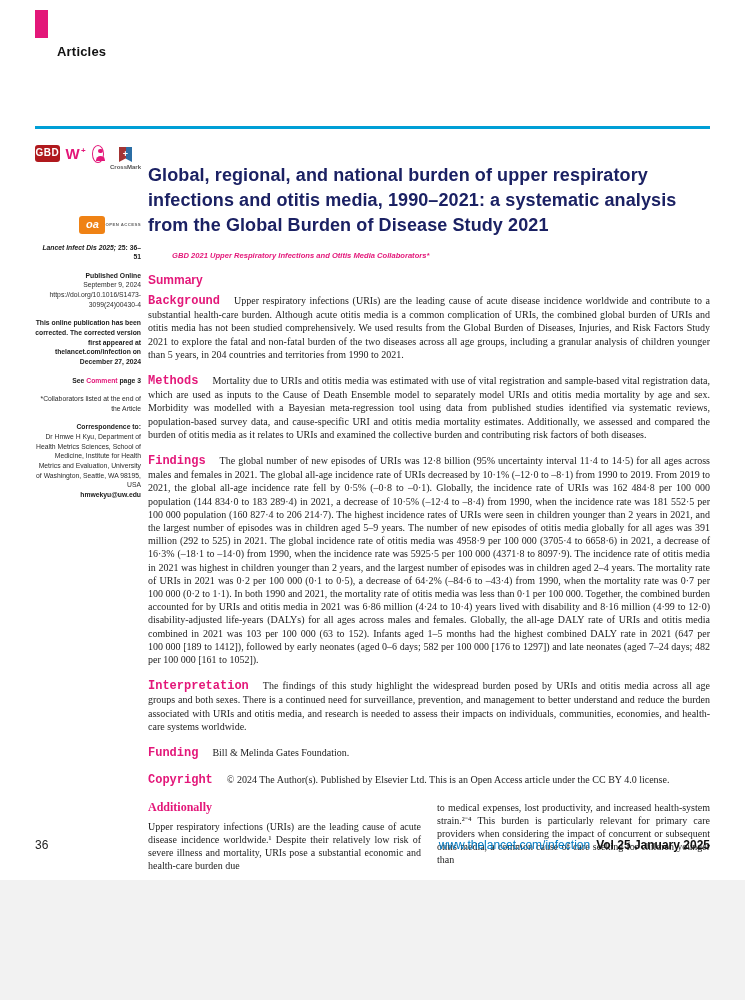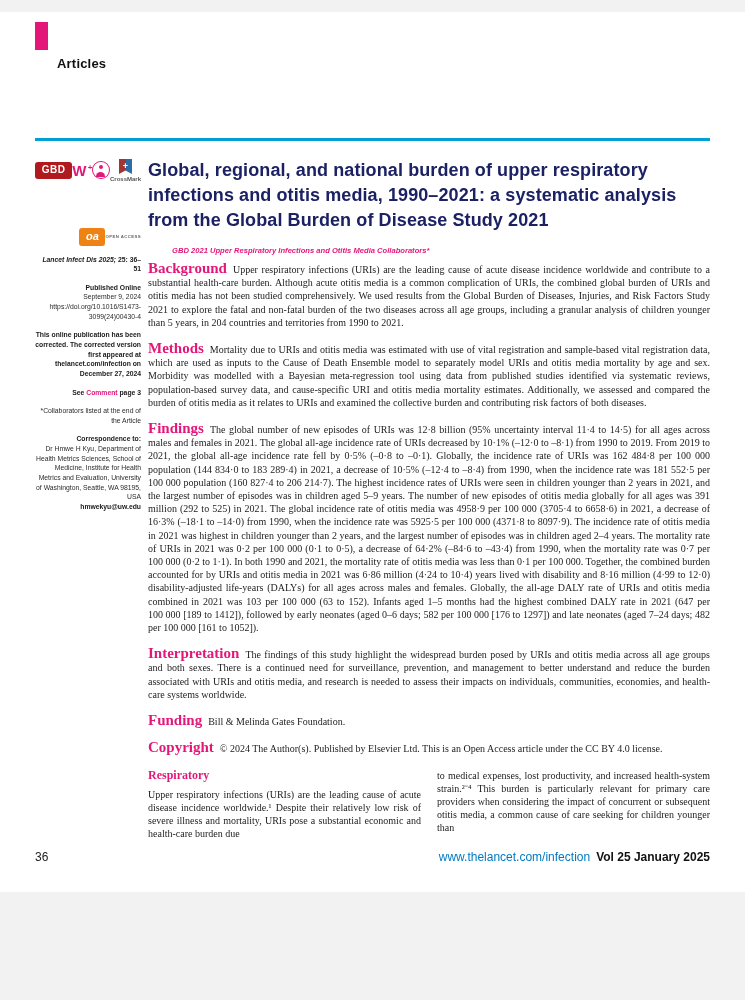--- a/index.html
+++ b/index.html
@@ -1,33 +1,33 @@
 <!DOCTYPE html>
 <html style="--accent: #e31779; --title: #1b2163; --rule: #009fd6; --link: #0079c1; --gbdred: #b0191d; --oaorange: #ef8215;"><head>
 <meta charset="utf-8">
 <style>
   * { margin:0; padding:0; box-sizing:border-box; }
   html,body { background:#f2f2f2; }
   body { font-family:"Liberation Sans", sans-serif; }
   .page {
     position:relative; width:745px; height:880px; background:#ffffff;
-    margin:12px auto; overflow:hidden;
+    margin:0 auto; overflow:hidden;
   }
   .top-mark { position:absolute; left:35px; top:10px; width:13px; height:28px;
     background:var(--accent,#e31779); }
   .section-label { position:absolute; left:57px; top:44px; font-size:13px;
     font-weight:bold; color:#111; letter-spacing:0.2px; }
   .header-rule { position:absolute; left:35px; top:126px; width:675px; height:2.5px;
     background:var(--rule,#009fd6); }
 
   
   .sidebar { position:absolute; left:35px; top:145px; width:106px;
     display:flex; flex-direction:column; align-items:flex-end;
     font-size:6.8px; line-height:1.42; color:#2b2b2b; text-align:right; }
-  .logos { align-self:stretch; display:flex; align-items:center; }
+  .logos { align-self:stretch; display:flex; gap:6px; align-items:flex-start; }
   .gbd-badge { width:38px; height:17px; background:var(--gbdred,#b0191d);
     border-radius:3px; color:#fff; font-weight:bold; font-size:10px;
     display:flex; align-items:center; justify-content:center; letter-spacing:0.5px; }
   .w-badge { color:var(--accent,#e31779); font-weight:bold; font-size:15px;
     line-height:17px; position:relative; padding-right:6px; }
   .w-badge::after { content:"+"; position:absolute; right:0; top:-3px; font-size:8px; }
   .person-icon { width:18px; height:18px; border:1.6px solid var(--accent,#e31779);
     border-radius:50%; position:relative; }
   .person-icon::before { content:""; position:absolute; top:2.5px; left:5.6px;
     width:4.5px; height:4.5px; border-radius:50%; background:var(--accent,#e31779); }
@@ -46,31 +46,31 @@
     border-radius:3px; color:#fff; font-weight:bold; font-style:italic; font-size:11px;
     display:flex; align-items:center; justify-content:center; }
   .oa-label { font-size:4.3px; letter-spacing:0.4px; color:#666; margin-top:1.5px; font-weight:bold; }
   .sb-block { margin-top:9px; }
   .sb-bold { font-weight:bold; color:#1a1a1a; }
   .sb-italic { font-style:italic; }
   .sb-link { color:var(--accent,#e31779); font-weight:bold; }
   .sb-doi { overflow-wrap:anywhere; }
 
   
-  .main { position:absolute; left:148px; top:146px; width:562px; }
+  .main { position:absolute; left:148px; top:163px; width:562px; }
   h1.title { font-size:18px; line-height:25px; font-weight:bold;
     color:var(--title,#1b2163); letter-spacing:0.1px; }
   .authors { margin-top:13px; font-size:7.6px; font-weight:bold; font-style:italic;
     color:var(--accent,#e31779);padding-left:24px; }
   h2.sec { margin-top:13px; font-size:12px; font-weight:bold; color:var(--accent,#e31779); }
   p.sum { margin-top:7px; margin-bottom:13px; font-family:"Liberation Serif", serif;
     font-size:10px; line-height:13.2px; text-align:justify; color:#1c1c1c; }
   p.sum + p.sum { margin-top:0; }
-  .lead { font-family:Liberation Serif, serif; font-weight:bold;
-    color:var(--accent,#e31779); font-size:15px; padding-right:6px; }
+  .lead { font-family:Liberation Mono, monospace; font-weight:bold;
+    color:var(--accent,#e31779); font-size:12px; padding-right:14px; }
   .twocol { display:flex; gap:16px; margin-top:2px; }
   .col { flex:1; font-family:"Liberation Serif", serif; font-size:10px;
     line-height:13.2px; text-align:justify; color:#1c1c1c; }
   .col h2.sec { margin-top:0; margin-bottom:6px; }
 
   
   .footer { position:absolute; left:35px; right:35px; bottom:28px;
     display:flex; justify-content:space-between; align-items:baseline; font-size:12px; }
   .page-num { color:#222; }
   .footer-right .site { color:var(--link,#0079c1); }
@@ -126,20 +126,21 @@
       <span class="sb-bold">Correspondence to:</span><br>
       <span>Dr Hmwe H Kyu, Department of Health Metrics Sciences, School of Medicine, Institute for Health Metrics and Evaluation, University of Washington, Seattle, WA 98195, USA</span><br>
       <span class="sb-bold">hmwekyu@uw.edu</span>
     </div>
   </aside>
 
   <main class="main">
     <h1 class="title">Global, regional, and national burden of upper respiratory infections and otitis media, 1990–2021: a systematic analysis from the Global Burden of Disease Study 2021</h1>
     <div class="authors">GBD 2021 Upper Respiratory Infections and Otitis Media Collaborators*</div>
 
+    <h2 class="sec">Summary</h2>
 
     <p class="sum">
       <span class="lead">Background</span><span>Upper respiratory infections (URIs) are the leading cause of acute disease incidence worldwide and contribute to a substantial health-care burden. Although acute otitis media is a common complication of URIs, the combined global burden of URIs and otitis media has not been studied comprehensively. We used results from the Global Burden of Diseases, Injuries, and Risk Factors Study 2021 to explore the fatal and non-fatal burden of the two diseases across all age groups, including a granular analysis of children younger than 5 years, in 204 countries and territories from 1990 to 2021.</span>
     </p>
 
     <p class="sum">
       <span class="lead">Methods</span><span>Mortality due to URIs and otitis media was estimated with use of vital registration and sample-based vital registration data, which are used as inputs to the Cause of Death Ensemble model to separately model URIs and otitis media mortality by age and sex. Morbidity was modelled with a Bayesian meta-regression tool using data from published studies identified via systematic reviews, population-based survey data, and cause-specific URI and otitis media mortality estimates. Additionally, we assessed and compared the burden of otitis media as it relates to URIs and examined the collective burden and contributing risk factors of both diseases.</span>
     </p>
 
     <p class="sum">
@@ -153,21 +154,21 @@
     <p class="sum">
       <span class="lead">Funding</span><span>Bill &amp; Melinda Gates Foundation.</span>
     </p>
 
     <p class="sum">
       <span class="lead">Copyright</span><span>© 2024 The Author(s). Published by Elsevier Ltd. This is an Open Access article under the CC BY 4.0 license.</span>
     </p>
 
     <div class="twocol">
       <div class="col">
-        <h2 class="sec">Respiratory</h2>
+        <h2 class="sec">Additionally</h2>
         <div>Upper respiratory infections (URIs) are the leading cause of acute disease incidence worldwide.¹ Despite their relatively low risk of severe illness and mortality, URIs pose a substantial economic and health-care burden due</div>
       </div>
       <div class="col">
         <div>to medical expenses, lost productivity, and increased health-system strain.²⁻⁴ This burden is particularly relevant for primary care providers when considering the impact of concurrent or subsequent otitis media, a common cause of care seeking for children younger than</div>
       </div>
     </div>
   </main>
 
   <div class="footer">
     <span class="page-num">36</span>

